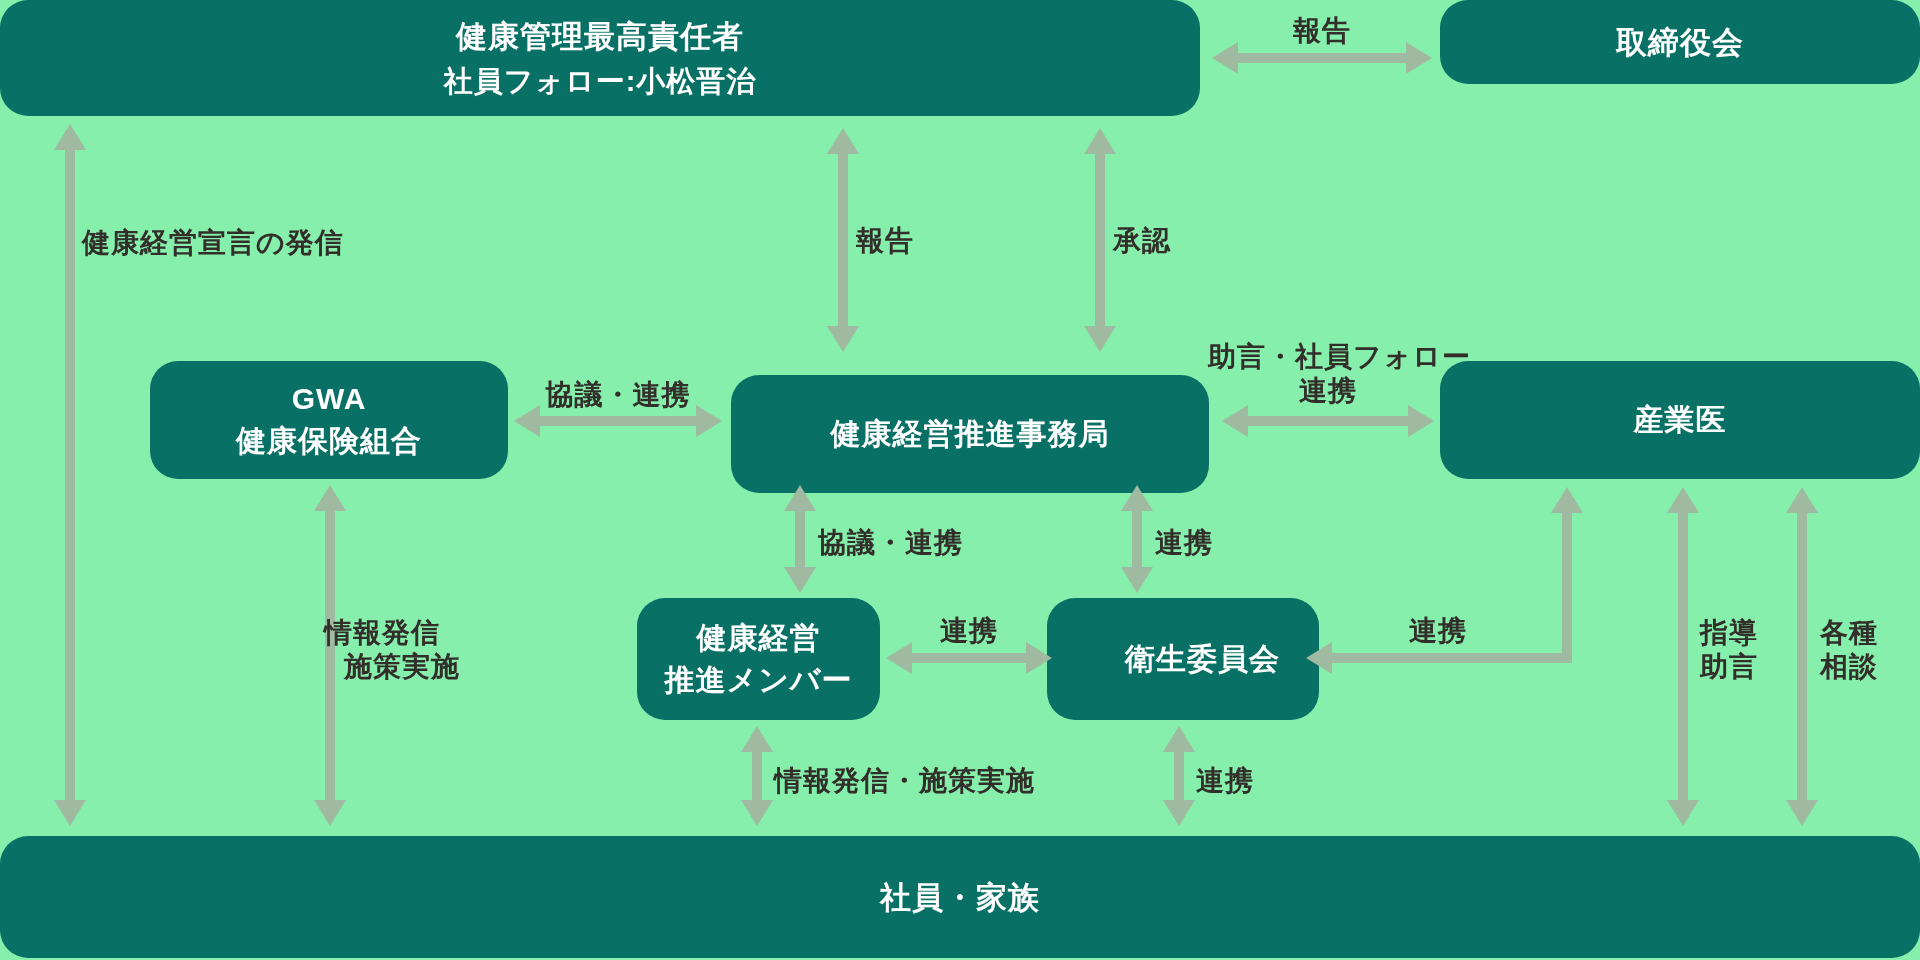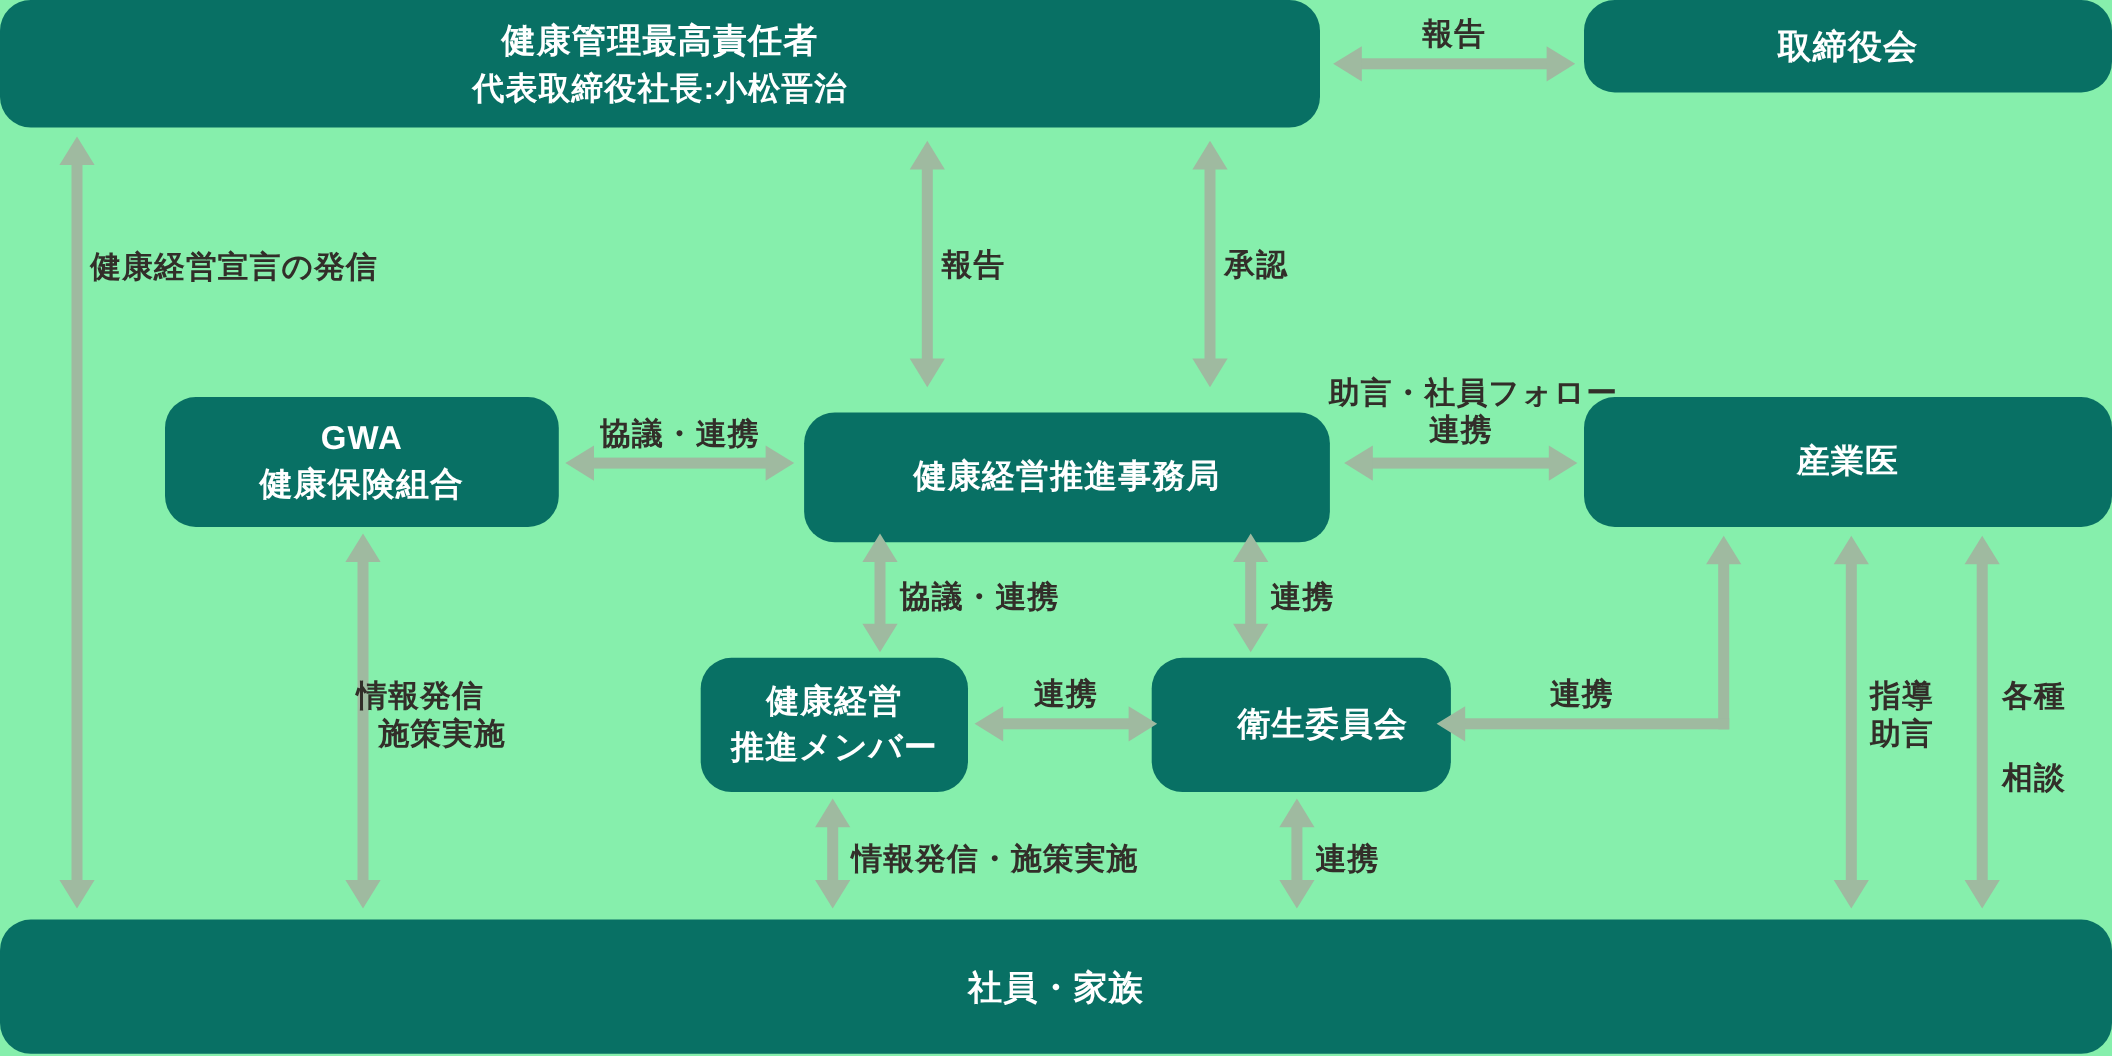--- a/index.html
+++ b/index.html
@@ -52,21 +52,21 @@
   .arrow-v.to-bottom .shaft{bottom:0;}
   .arrow-h.to-right .shaft{right:0;}
 </style>
 </head>
 <body>
 
 <div class="canvas">
 
   <div class="box" style="left:0;top:2;width:1200px;height:116px;">
     <div class="bl t31">健康管理最高責任者</div>
-    <div class="bl t29 gap">代表取締役社長:小松晋治</div>
+    <div class="bl t29 gap">社員フォロー:小松晋治</div>
   </div>
 
   <div class="box" style="left:1440px;top:2;width:480px;height:84px;">
     <div class="bl t31">取締役会</div>
   </div>
 
   <div class="box" style="left:150px;top:361px;width:358px;height:118px;">
     <div class="bl t30">GWA</div>
     <div class="bl t30 gap2">健康保険組合</div>
   </div>
@@ -192,19 +192,19 @@
   <div class="lbl center" style="left:514px;width:208px;top:378px;">協議・連携</div>
   <div class="lbl center" style="left:1208px;width:240px;top:340px;">助言・社員フォロー</div>
   <div class="lbl center" style="left:1208px;width:240px;top:374px;">連携</div>
   <div class="lbl" style="left:818px;top:526px;">協議・連携</div>
   <div class="lbl" style="left:1155px;top:526px;">連携</div>
   <div class="lbl center" style="left:886px;width:166px;top:614px;">連携</div>
   <div class="lbl center" style="left:1318px;width:240px;top:614px;">連携</div>
   <div class="lbl" style="left:1700px;top:616px;">指導</div>
   <div class="lbl" style="left:1700px;top:650px;">助言</div>
   <div class="lbl" style="left:1820px;top:616px;">各種</div>
-  <div class="lbl" style="left:1820px;top:650px;margin-top:40px;">相談</div>
+  <div class="lbl" style="left:1820px;top:650px;">相談</div>
   <div class="lbl" style="left:324px;top:616px;">情報発信</div>
   <div class="lbl" style="left:344px;top:650px;">施策実施</div>
   <div class="lbl" style="left:774px;top:764px;">情報発信・施策実施</div>
   <div class="lbl" style="left:1196px;top:764px;">連携</div>
 
 </div>
 
 </body></html>

